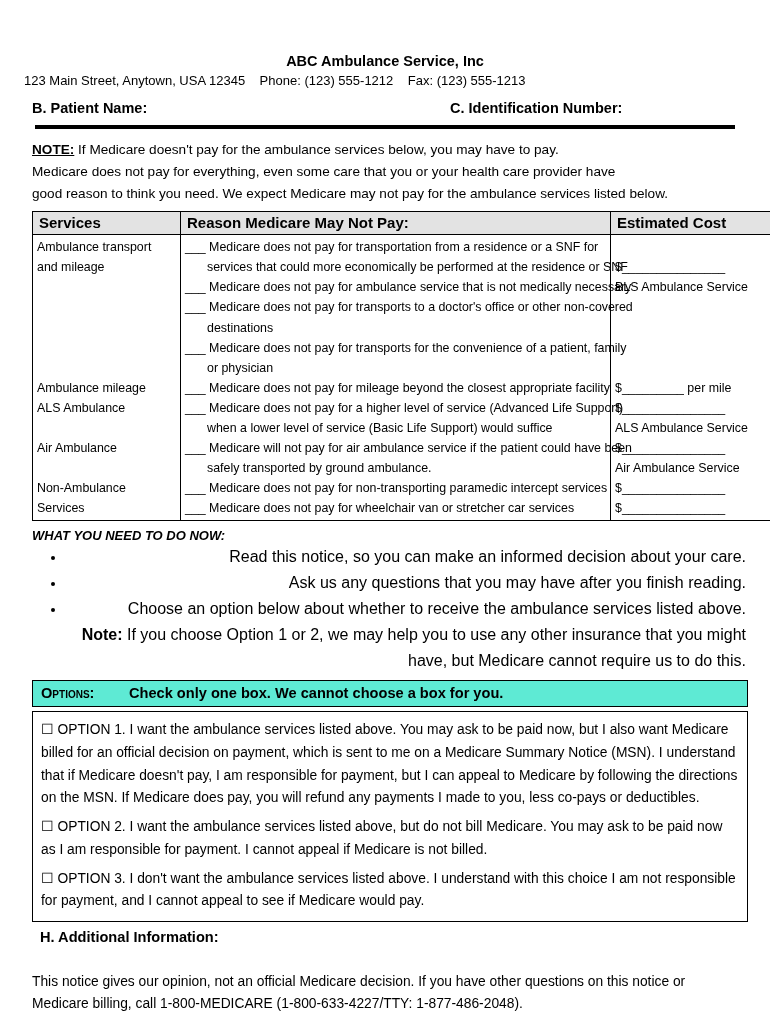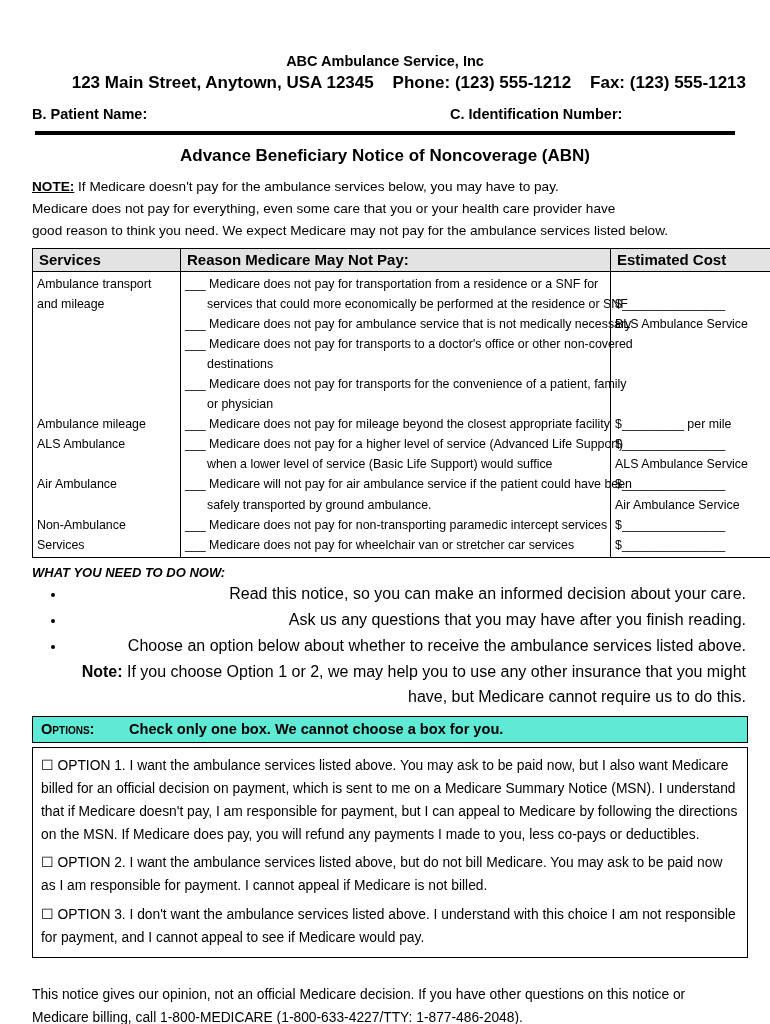--- a/index.html
+++ b/index.html
@@ -22,23 +22,23 @@
 
   
   .hdr-org {
     text-align: center;
     font-weight: bold;
     font-size: 14.5px;
     padding-top: 36px;
     line-height: 1.35;
   }
   .hdr-addr {
-    text-align: right;
-    font-weight: bold;
-    font-size: 17px;
+    text-align: left;
+    font-weight: normal;
+    font-size: 13px;
     line-height: 1.35;
     white-space: pre;
   }
   .hdr-fields {
     display: flex;
     font-weight: bold;
     font-size: 14.5px;
     margin-top: 11px;
     padding: 0 8px;
   }
@@ -145,21 +145,20 @@
     <div class="hdr-addr">123 Main Street, Anytown, USA 12345    Phone: (123) 555-1212    Fax: (123) 555-1213</div>
   </div>
 
   <div class="hdr-fields">
     <div class="f1">B. Patient Name:</div>
     <div class="f2">C. Identification Number:</div>
   </div>
 
   <div class="rule-thick"></div>
 
-  <div class="doc-title">Advance Beneficiary Notice of Noncoverage (ABN)</div>
 
   <div class="note-block">
     <div class="note-line">
       <span class="lbl">NOTE:</span>
       <span>If Medicare doesn't pay for the ambulance services below, you may have to pay.</span>
     </div>
     <div class="note-line">Medicare does not pay for everything, even some care that you or your health care provider have</div>
     <div class="note-line">good reason to think you need. We expect Medicare may not pay for the ambulance services listed below.</div>
   </div>
 
@@ -243,20 +242,21 @@
     <span class="ok smallcaps">Options:</span>
     <span>Check only one box.  We cannot choose a box for you.</span>
   </div>
 
   <div class="opt-box" id="options-box">
       <div class="opt-para"><span class="cb">☐ </span><span class="b">OPTION 1.</span><span>  I want the ambulance services listed above.  You may ask to be paid now, but I also want Medicare billed for an official decision on payment, which is sent to me on a Medicare Summary Notice (MSN).  I understand that if Medicare doesn't pay, I am responsible for payment, but </span><span class="b">I can appeal to Medicare</span><span> by following the directions on the MSN</span><span class="b">.</span><span>  If Medicare does pay, you will refund any payments I made to you, less co-pays or deductibles.</span></div>
       <div class="opt-para"><span class="cb">☐ </span><span class="b">OPTION 2.</span><span>   I want the ambulance services listed above, but do not bill Medicare. You may ask to be paid now as I am responsible for payment. </span><span class="b">I cannot appeal if Medicare is not billed</span><span>.</span></div>
       <div class="opt-para"><span class="cb">☐ </span><span class="b">OPTION 3.</span><span> I don't want the ambulance services listed above.  I understand with this choice I am </span><span class="b">not</span><span> responsible for payment, and I </span><span class="b">cannot appeal to see if Medicare would pay.</span></div>
     </div>
 
+  <div class="addl-title">H. Additional Information:</div>
 
   <div class="closing">
     <div>
       <span class="b">This notice gives our opinion, not an official Medicare decision.</span><span>  If you have other questions on this notice or</span>
     </div>
     <div>
       <span>Medicare billing, call </span><span class="b">1-800-MEDICARE</span><span> (1-800-633-4227/</span><span class="b">TTY:</span><span> 1-877-486-2048).</span>
     </div>
 
   </div>

